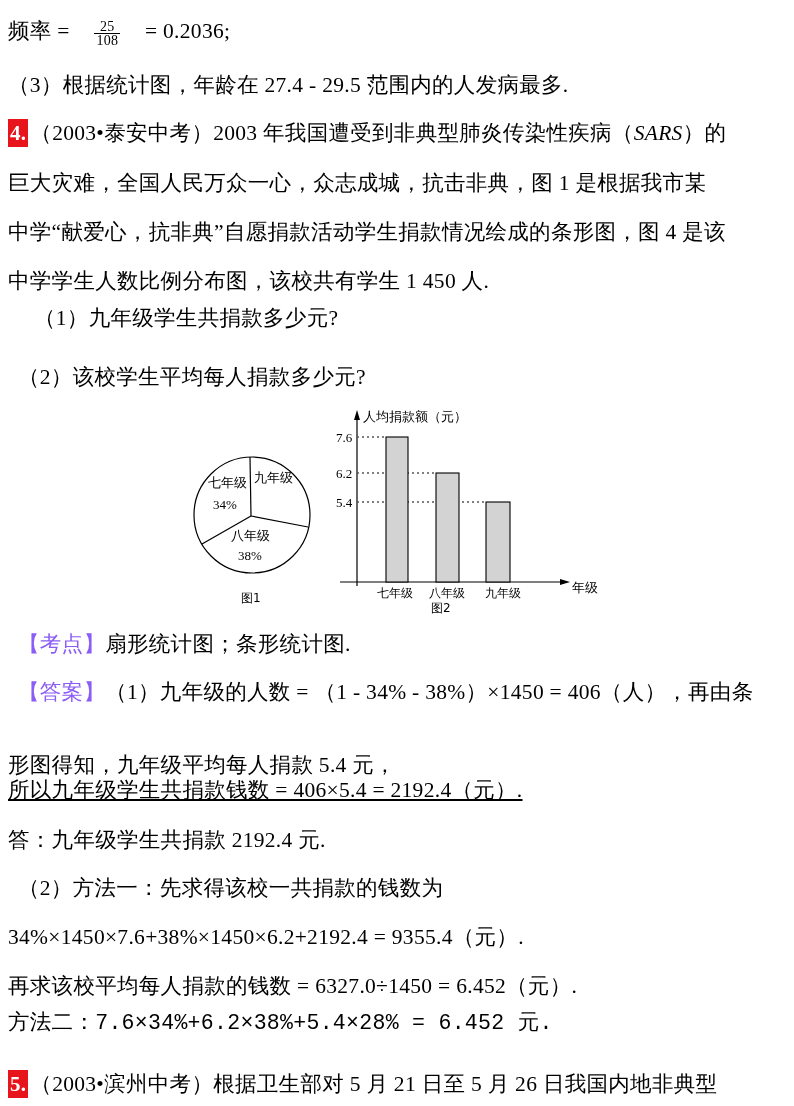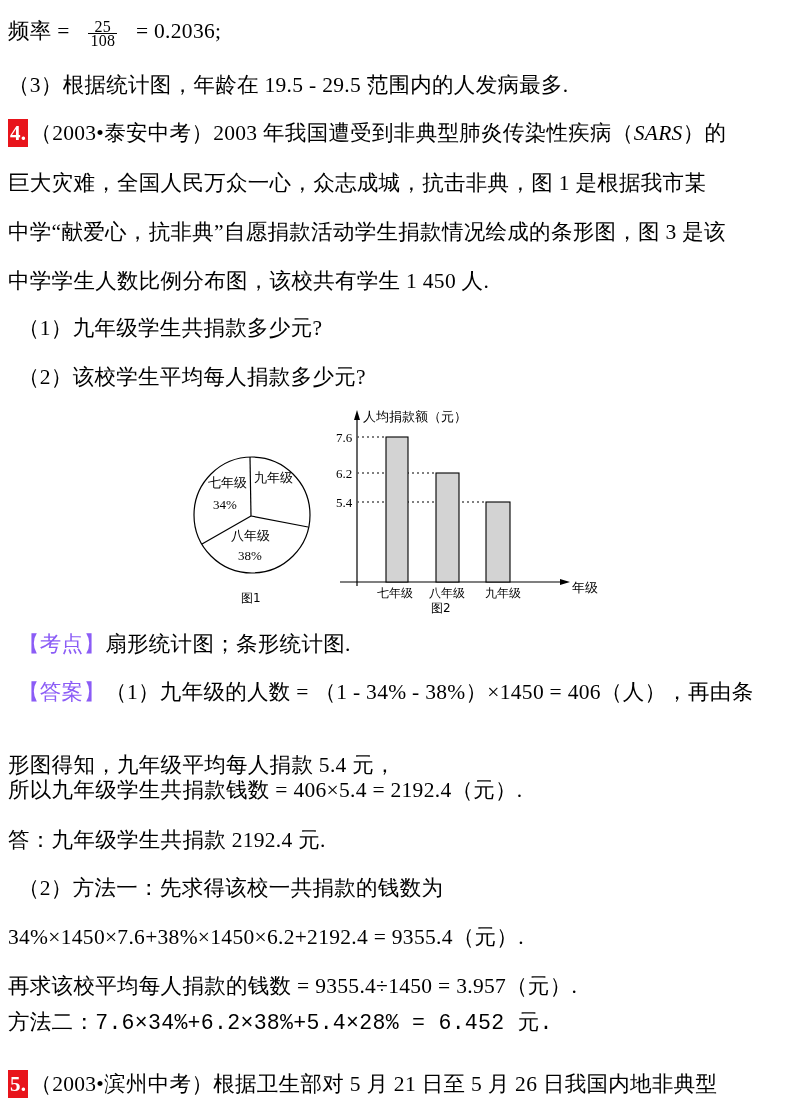--- a/index.html
+++ b/index.html
@@ -15,44 +15,44 @@
   .indent { left: 18px; }
   .qnum {
     display: inline-block; background: #e8141b; color: #fff;
     font-family: "Liberation Serif", serif; font-weight: bold;
     font-size: 21px; line-height: 28px; padding: 0 2px; margin-right: 2px;
     vertical-align: baseline;
   }
   .tag { color: #8b5cf6; }
   .frac {
     display: inline-block; vertical-align: middle; text-align: center;
-    font-size: 16px; line-height: 13px; margin: 0 13px;
+    font-size: 14px; line-height: 13px; margin: 0 19px;
   }
   .frac .num { display: block; border-bottom: 1px solid #000; padding: 0 2px; }
   .frac .den { display: block; padding: 0 2px; }
   .ital { font-style: italic; }
   #figure { position: absolute; left: 0; top: 400px; width: 794px; height: 220px; }
   svg text { font-family: "DejaVu Sans", "Liberation Sans", sans-serif; }
   svg text.num { font-family: "Liberation Serif", serif; }
 </style>
 </head>
 <body>
 
 <div class="line" style="top:16px;">
   <span>频率 = </span><span class="frac"><span class="num">25</span><span class="den">108</span></span><span> = 0.2036;</span>
 </div>
-<div class="line" style="top:70px;">（3）根据统计图，年龄在 19.5 - 29.5 范围内的人发病最多.</div>
+<div class="line" style="top:70px;">（3）根据统计图，年龄在 27.4 - 29.5 范围内的人发病最多.</div>
 
 <div class="line" style="top:118px;">
   <span class="qnum">4.</span><span>（2003•泰安中考）2003 年我国遭受到非典型肺炎传染性疾病（</span><span class="ital">SARS</span><span>）的</span>
 </div>
 <div class="line" style="top:168px;">巨大灾难，全国人民万众一心，众志成城，抗击非典，图 1 是根据我市某</div>
-<div class="line" style="top:217px;">中学“献爱心，抗非典”自愿捐款活动学生捐款情况绘成的条形图，图 3 是该</div>
+<div class="line" style="top:217px;">中学“献爱心，抗非典”自愿捐款活动学生捐款情况绘成的条形图，图 4 是该</div>
 <div class="line" style="top:266px;text-align:right;">中学学生人数比例分布图，该校共有学生 1 450 人.</div>
-<div class="line indent" style="top:313px;">（1）九年级学生共捐款多少元?</div>
+<div class="line indent" style="top:303px;margin-left:16px;">（1）九年级学生共捐款多少元?</div>
 <div class="line indent" style="top:362px;">（2）该校学生平均每人捐款多少元?</div>
 
 <div id="figure">
   <svg width="794" height="220" viewBox="0 400 794 220" xmlns="http://www.w3.org/2000/svg">
 
     <g>
       <circle cx="252" cy="515" r="58" fill="#fff" stroke="#000" stroke-width="1.2"></circle>
 
       <line x1="251" y1="516" x2="250" y2="457" stroke="#000" stroke-width="1.2"></line>
       <line x1="251" y1="516" x2="308" y2="527" stroke="#000" stroke-width="1.2"></line>
@@ -95,22 +95,22 @@
   </svg>
 </div>
 
 <div class="line indent" style="top:629px;">
   <span class="tag">【考点】</span><span>扇形统计图；条形统计图.</span>
 </div>
 <div class="line indent" style="top:677px;">
   <span class="tag">【答案】</span><span>（1）九年级的人数 = （1 - 34% - 38%）×1450 = 406（人），再由条</span>
 </div>
 <div class="line" style="top:750px;">形图得知，九年级平均每人捐款 5.4 元，</div>
-<div class="line" style="top:775px;">所以九年级学生共捐款钱数 = 406×5.4 = 2192.4（元）.</div>
+<div class="line" style="top:775px;text-decoration:underline;">所以九年级学生共捐款钱数 = 406×5.4 = 2192.4（元）.</div>
 <div class="line" style="top:825px;font-family:Liberation Serif, serif;">答：九年级学生共捐款 2192.4 元.</div>
 <div class="line indent" style="top:873px;">（2）方法一：先求得该校一共捐款的钱数为</div>
 <div class="line" style="top:922px;">34%×1450×7.6+38%×1450×6.2+2192.4 = 9355.4（元）.</div>
-<div class="line" style="top:971px;">再求该校平均每人捐款的钱数 = 9355.4÷1450 = 3.957（元）.</div>
+<div class="line" style="top:971px;">再求该校平均每人捐款的钱数 = 6327.0÷1450 = 6.452（元）.</div>
 <div class="line" style="top:1008px;font-family:Liberation Mono, monospace;">方法二：7.6×34%+6.2×38%+5.4×28% = 6.452 元.</div>
 
 <div class="line" style="top:1069px;">
   <span class="qnum">5.</span><span>（2003•滨州中考）根据卫生部对 5 月 21 日至 5 月 26 日我国内地非典型</span>
 </div>
 
 </body></html>

